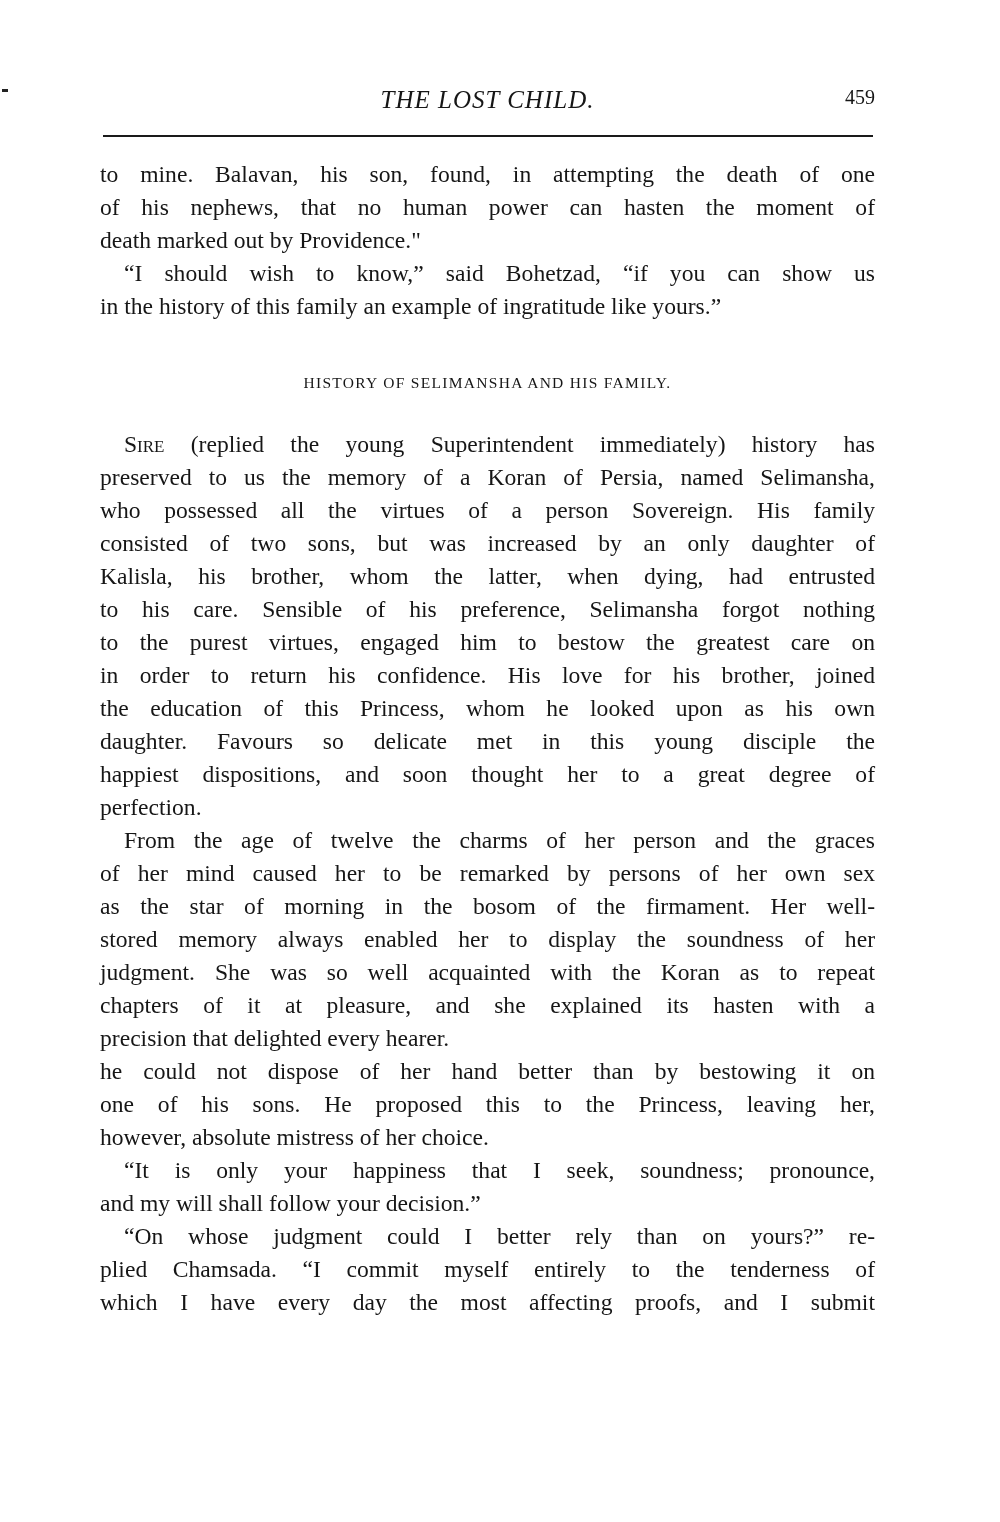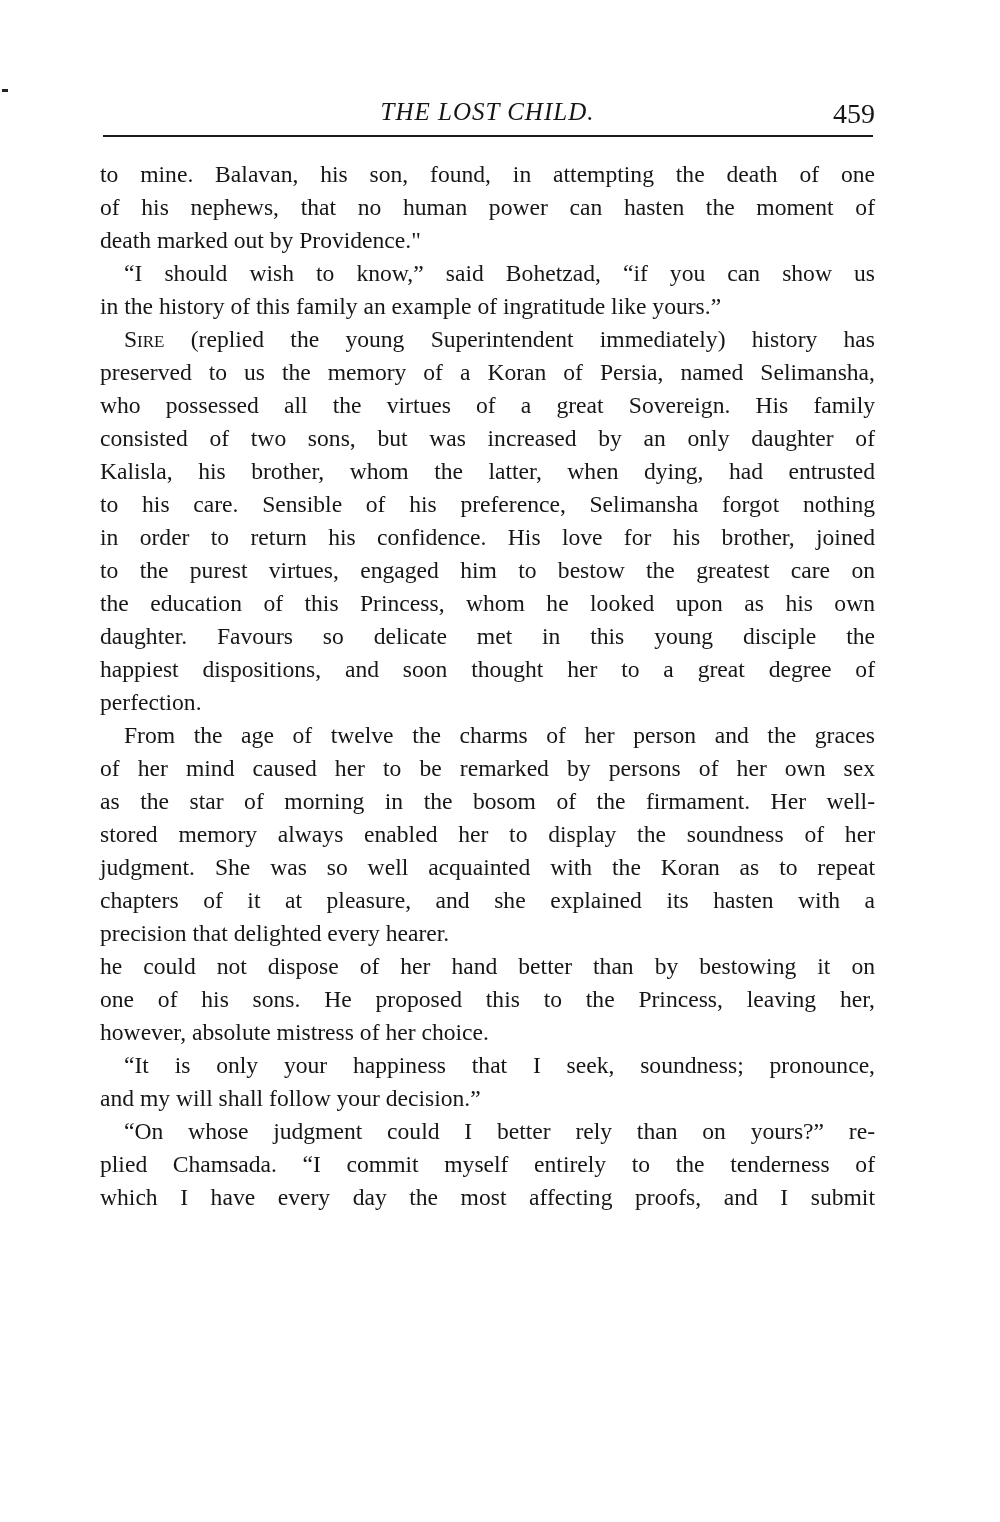--- a/index.html
+++ b/index.html
@@ -1,21 +1,21 @@
 <!DOCTYPE html>
 <html><head>
 <meta charset="utf-8">
 <style>
   html, body { margin: 0; padding: 0; background: #ffffff; }
   body { width: 1000px; height: 1522px; position: relative; overflow: hidden;
          font-family: "Liberation Serif", "DejaVu Serif", serif; color: #161616; }
-  .header { position: absolute; top: 86px; left: 100px; width: 775px; height: 40px; margin-top: 12px; }
+  .header { position: absolute; top: 86px; left: 100px; width: 775px; height: 40px; }
   .running-title { position: absolute; left: 0; width: 775px; text-align: center; top: 0;
                    font-style: italic; font-size: 25px; letter-spacing: 1px; }
-  .page-number { position: absolute; right: 0; top: 0; font-size: 28px; }
+  .page-number { position: absolute; right: 0; top: 0; font-size: 20px; }
   .rule { position: absolute; top: 135px; left: 103px; width: 770px; height: 0;
           border-top: 2px solid #1a1a1a; }
   .body-text { position: absolute; top: 158px; left: 100px; width: 775px;
                font-size: 23.6px; line-height: 33px; text-align: justify; }
   .line { display: block; white-space: nowrap; text-align-last: justify; text-align: justify; }
   .line.last { text-align-last: left; }
   .indent { padding-left: 24px; }
   .section-heading { display: block; text-align: center; font-size: 15.5px; letter-spacing: 1.3px;
                      margin: 50px 0 35px 0; line-height: 20px; }
   .smallcaps { font-variant: small-caps; }
@@ -35,29 +35,30 @@
 <div class="body-text">
   <div id="para-0">
       <span class="line"><span>to mine.  Balavan, his son, found, in attempting the death of one</span></span>
       <span class="line"><span>of his nephews, that no human power can hasten the moment of</span></span>
       <span class="line last"><span>death marked out by Providence."</span></span>
     </div>
   <div id="para-1">
       <span class="line indent"><span>“I should wish to know,” said Bohetzad, “if you can show us</span></span>
       <span class="line last"><span>in the history of this family an example of ingratitude like yours.”</span></span>
     </div>
+  <div class="section-heading">HISTORY OF SELIMANSHA AND HIS FAMILY.</div>
   <div id="para-2">
       <span class="line indent"><span class="smallcaps">Sire</span><span> (replied the young Superintendent immediately) history has</span></span>
       <span class="line"><span>preserved to us the memory of a Koran of Persia, named Selimansha,</span></span>
-      <span class="line"><span>who possessed all the virtues of a great Sovereign.  His family</span></span>
+      <span class="line"><span>who possessed all the virtues of a person Sovereign.  His family</span></span>
       <span class="line"><span>consisted of two sons, but was increased by an only daughter of</span></span>
       <span class="line"><span>Kalisla, his brother, whom the latter, when dying, had entrusted</span></span>
       <span class="line"><span>to his care.  Sensible of his preference, Selimansha forgot nothing</span></span>
+      <span class="line"><span>to the purest virtues, engaged him to bestow the greatest care on</span></span>
       <span class="line"><span>in order to return his confidence.  His love for his brother, joined</span></span>
-      <span class="line"><span>to the purest virtues, engaged him to bestow the greatest care on</span></span>
       <span class="line"><span>the education of this Princess, whom he looked upon as his own</span></span>
       <span class="line"><span>daughter.  Favours so delicate met in this young disciple the</span></span>
       <span class="line"><span>happiest dispositions, and soon thought her to a great degree of</span></span>
       <span class="line last"><span>perfection.</span></span>
     </div>
   <div id="para-3">
       <span class="line indent"><span>From the age of twelve the charms of her person and the graces</span></span>
       <span class="line"><span>of her mind caused her to be remarked by persons of her own sex</span></span>
       <span class="line"><span>as the star of morning in the bosom of the firmament.  Her well-</span></span>
       <span class="line"><span>stored memory always enabled her to display the soundness of her</span></span>

